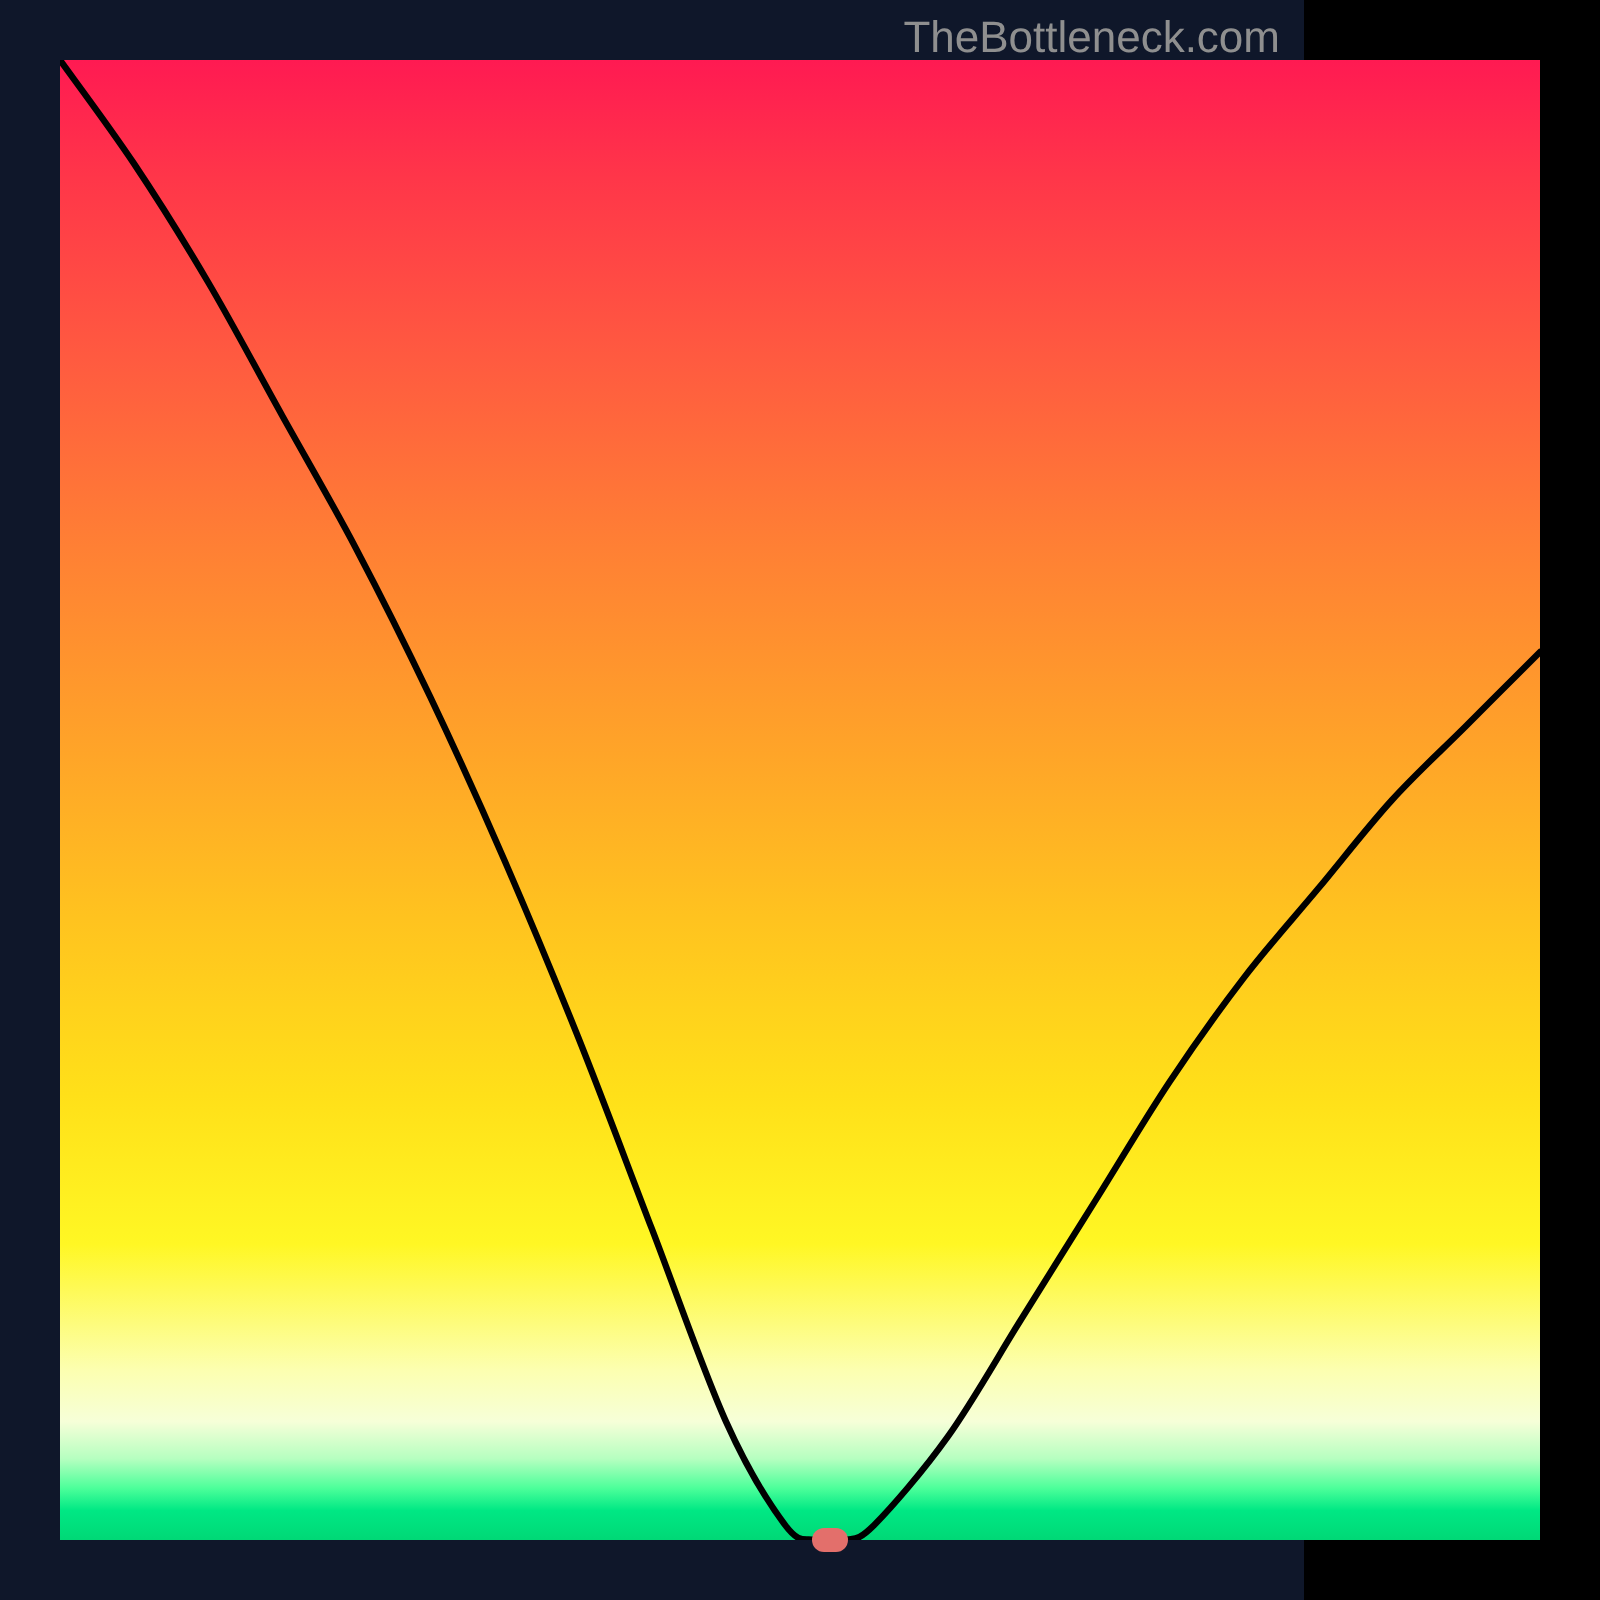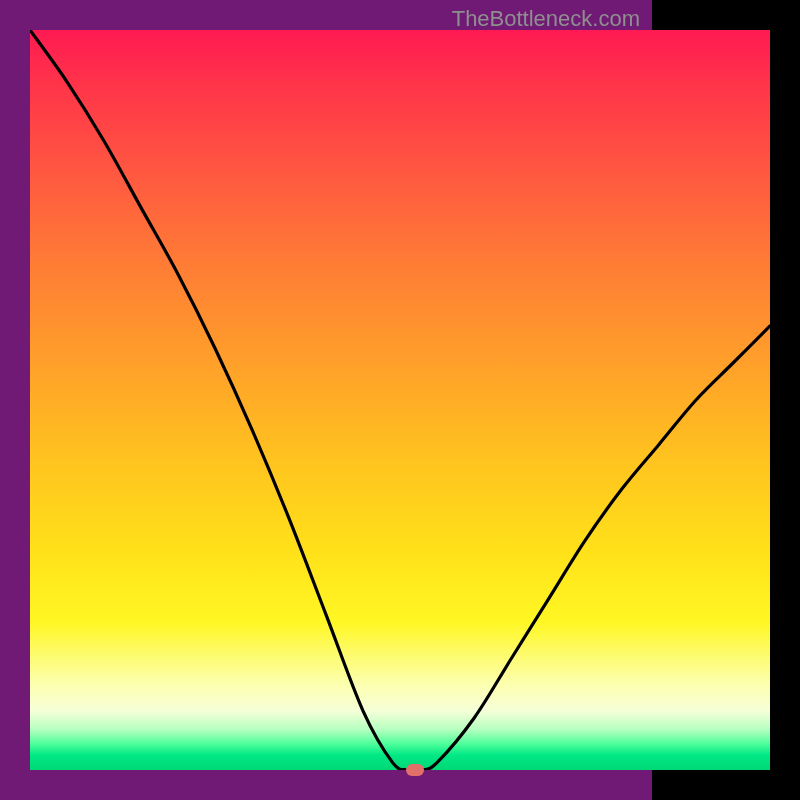--- a/index.html
+++ b/index.html
@@ -8,21 +8,21 @@
     background: #000;
     width: 800px;
     height: 800px;
     overflow: hidden;
     font-family: Arial, Helvetica, sans-serif;
   }
   .frame {
     position: relative;
     width: 652px;
     height: 800px;
-    background: #701a75;
+    background: #0f172a;
   }
   .plot-area {
     position: absolute;
     left: 30px;
     top: 30px;
     width: 740px;
     height: 740px;
     
     background: linear-gradient(
       to bottom,

